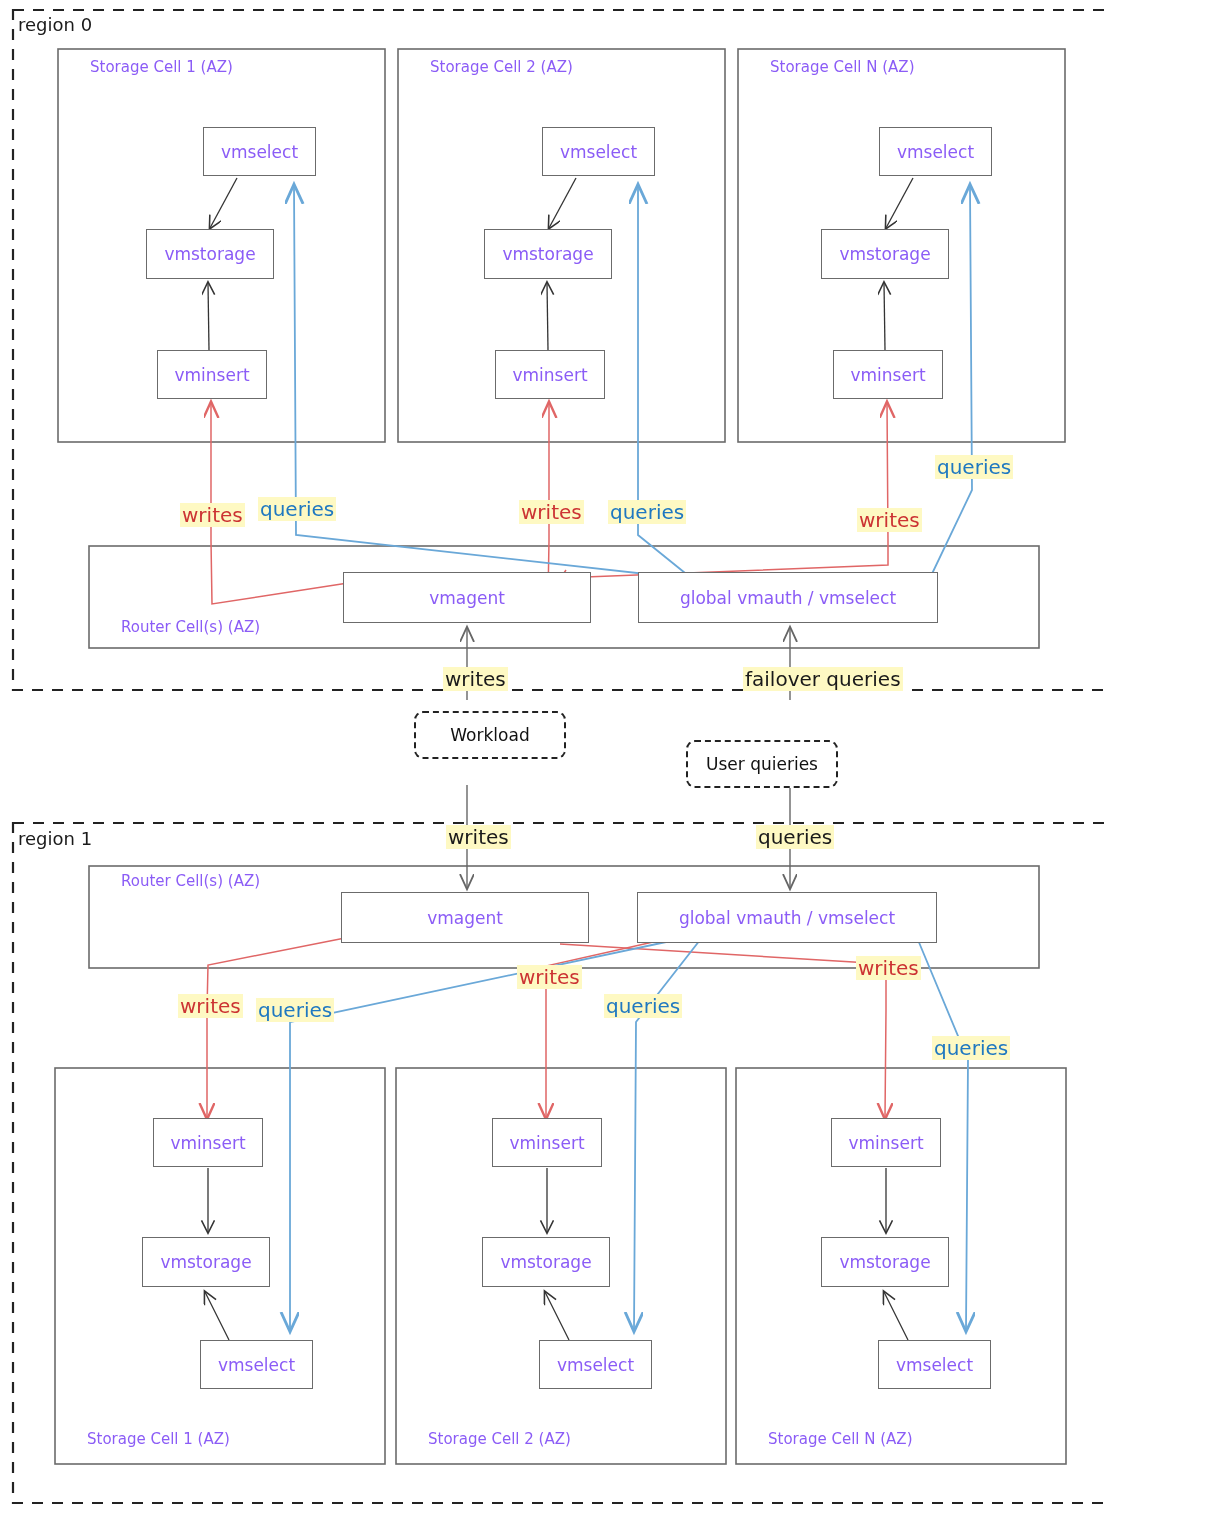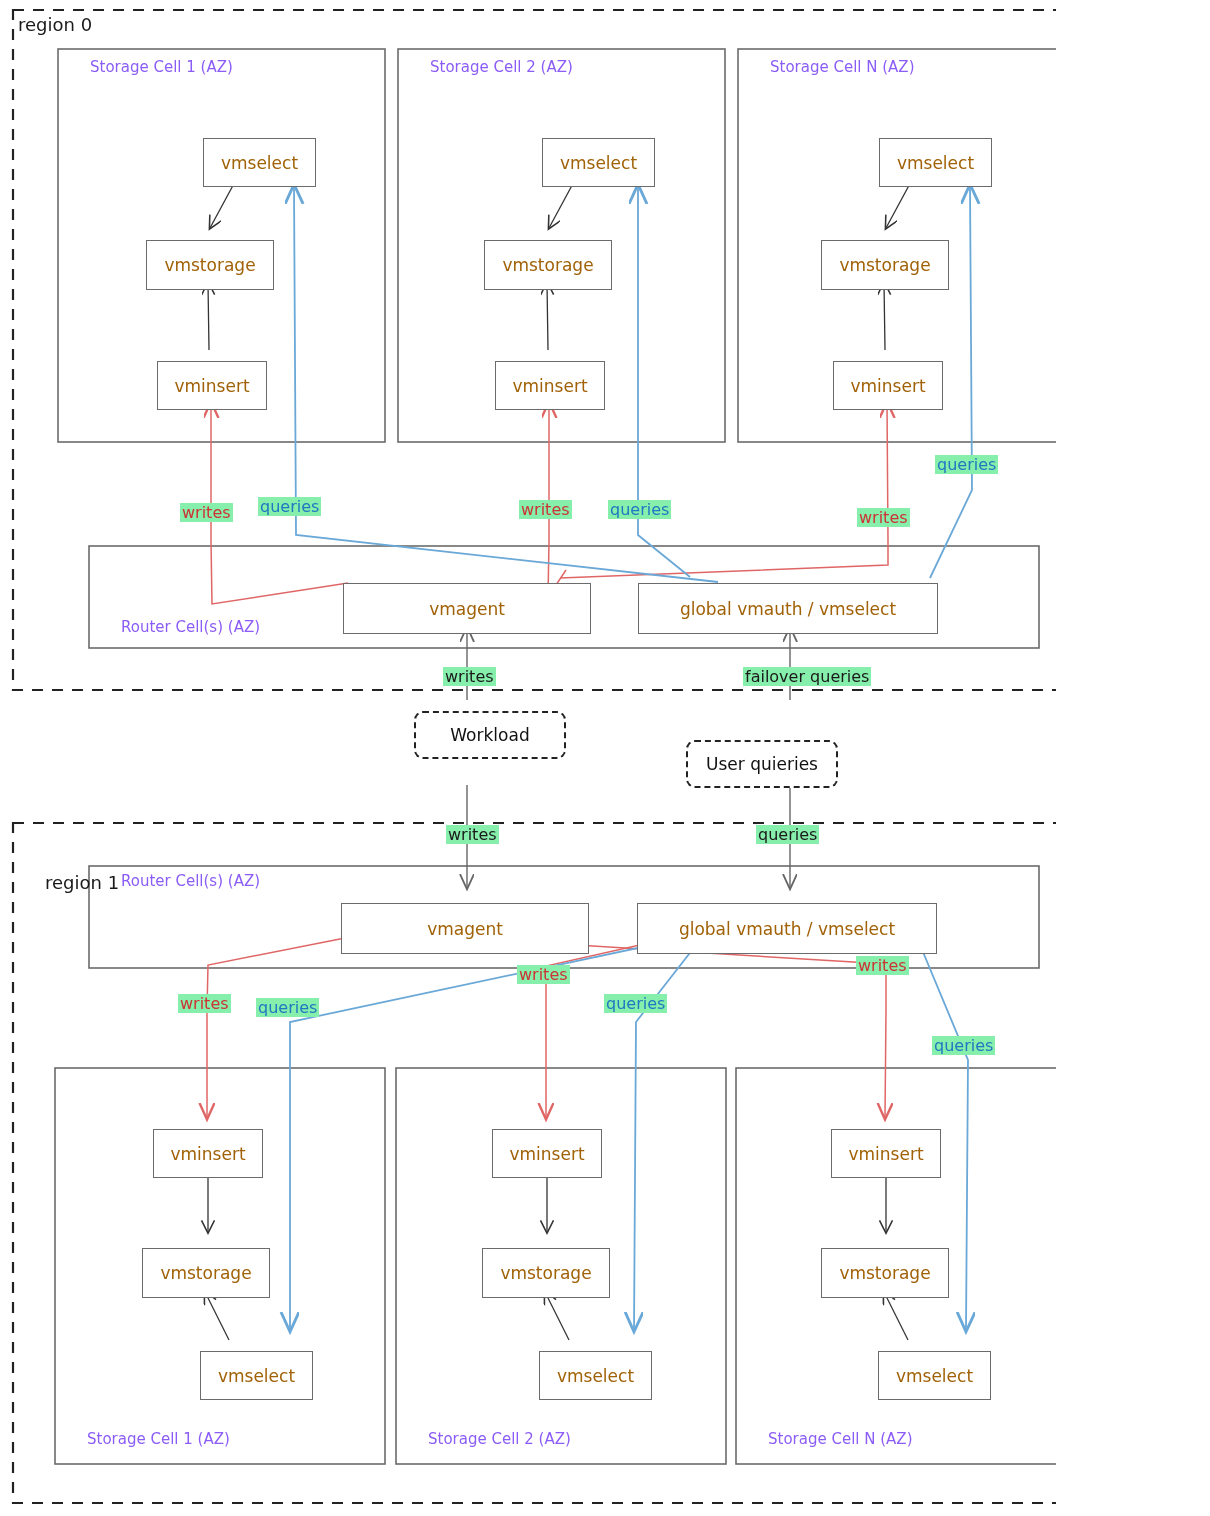--- a/index.html
+++ b/index.html
@@ -1,30 +1,30 @@
 <!DOCTYPE html>
 <html><head>
 <meta charset="utf-8">
 <style>
   html,body{margin:0;padding:0;background:#ffffff;}
   body{font-family:"DejaVu Sans","Liberation Sans",sans-serif;}
-  #stage{position:relative;width:1056px;height:1516px;background:#ffffff;overflow:hidden;}
+  #stage{position:relative;width:1056px;height:1516px;background:#ffffff;overflow:hidden;padding-left:48px;}
   svg.layer{position:absolute;left:0;top:0;width:1210px;height:1516px;pointer-events:none;}
 
   .rgn-label{position:absolute;font-size:18px;color:#1a1a1a;white-space:nowrap;}
   .cell-label{position:absolute;font-size:15px;color:#8b5cf6;white-space:nowrap;margin-left:24px;}
 
   .node{position:absolute;border:1.6px solid #6b6b6b;background:#ffffff;
         display:flex;align-items:center;justify-content:center;
-        font-size:17px;color:#a16207;box-sizing:border-box;margin-top:11px;}
+        font-size:17px;color:#8b5cf6;box-sizing:border-box;}
   .ext-node{position:absolute;border:2px dashed #222222;border-radius:9px;background:#ffffff;
         display:flex;align-items:center;justify-content:center;
         font-size:17px;color:#111111;box-sizing:border-box;}
 
-  .edge-label{position:absolute;font-size:16px;white-space:nowrap;background:#86efac;padding:0 2px;}
+  .edge-label{position:absolute;font-size:20px;white-space:nowrap;background:#fef9c3;padding:0 2px;}
   .lbl-write{color:#cc3333;}
   .lbl-query{color:#1f78c1;}
   .lbl-plain{color:#1a1a1a;}
 </style>
 </head>
 <body>
 
 <div id="stage">
 
   <svg class="layer" viewBox="0 0 1210 1516">
@@ -126,21 +126,21 @@
   <div class="cell-label" style="left:97px;top:618px;">Router Cell(s) (AZ)</div>
   <div class="node" style="left:343px;top:572px;width:248px;height:51px;">vmagent</div>
   <div class="node" style="left:638px;top:572px;width:300px;height:51px;">global vmauth / vmselect</div>
 
   <div class="edge-label lbl-plain" style="left:443px;top:667px;">writes</div>
   <div class="edge-label lbl-plain" style="left:743px;top:667px;">failover queries</div>
 
   <div class="ext-node" style="left:414px;top:711px;width:152px;height:48px;">Workload</div>
   <div class="ext-node" style="left:686px;top:740px;width:152px;height:48px;">User quieries</div>
 
-  <div class="rgn-label" style="left:18px;top:872px;margin-left:27px;">region 1</div>
+  <div class="rgn-label" style="left:18px;top:828px;">region 1</div>
 
   <div class="edge-label lbl-plain" style="left:446px;top:825px;">writes</div>
   <div class="edge-label lbl-plain" style="left:756px;top:825px;">queries</div>
 
   <div class="cell-label" style="left:97px;top:872px;">Router Cell(s) (AZ)</div>
   <div class="node" style="left:341px;top:892px;width:248px;height:51px;">vmagent</div>
   <div class="node" style="left:637px;top:892px;width:300px;height:51px;">global vmauth / vmselect</div>
 
   <div class="edge-label lbl-write" style="left:178px;top:994px;">writes</div>
   <div class="edge-label lbl-query" style="left:256px;top:998px;">queries</div>

